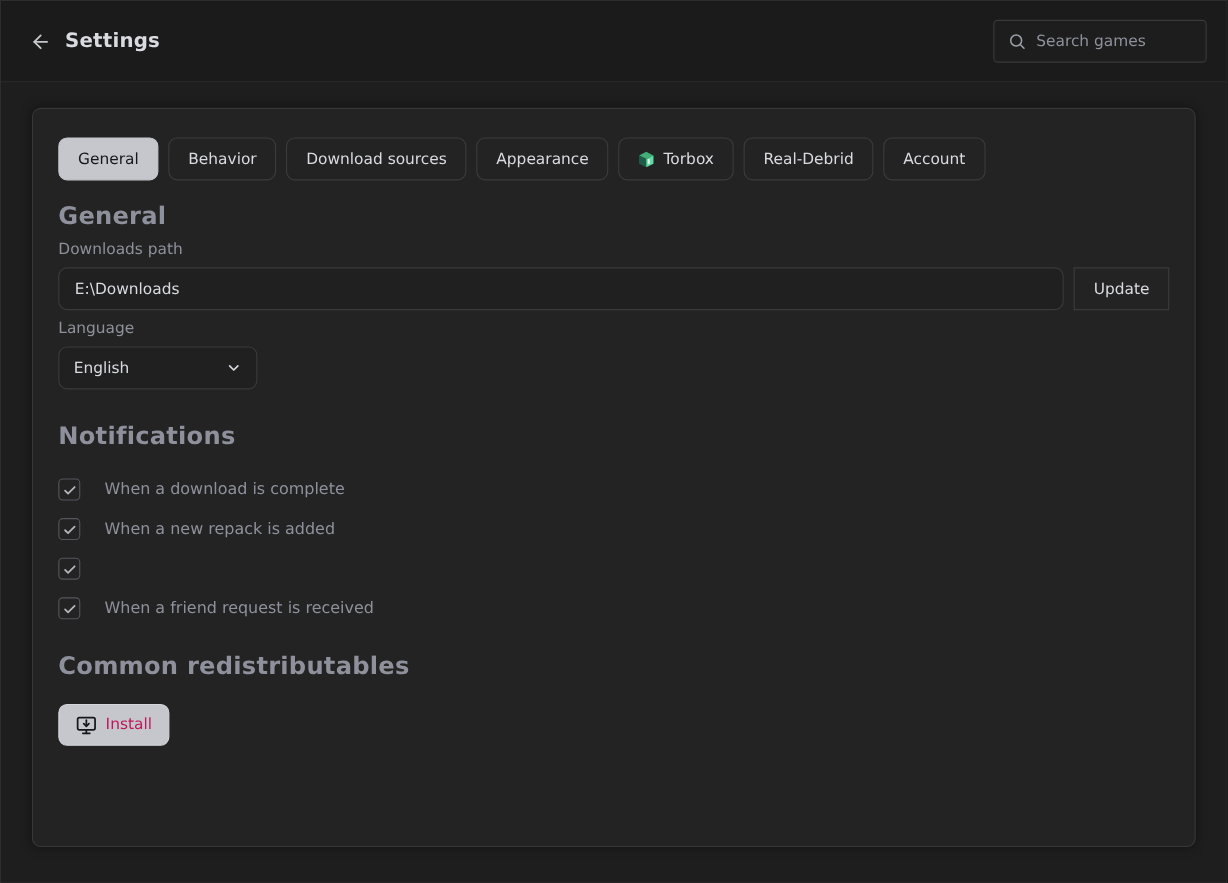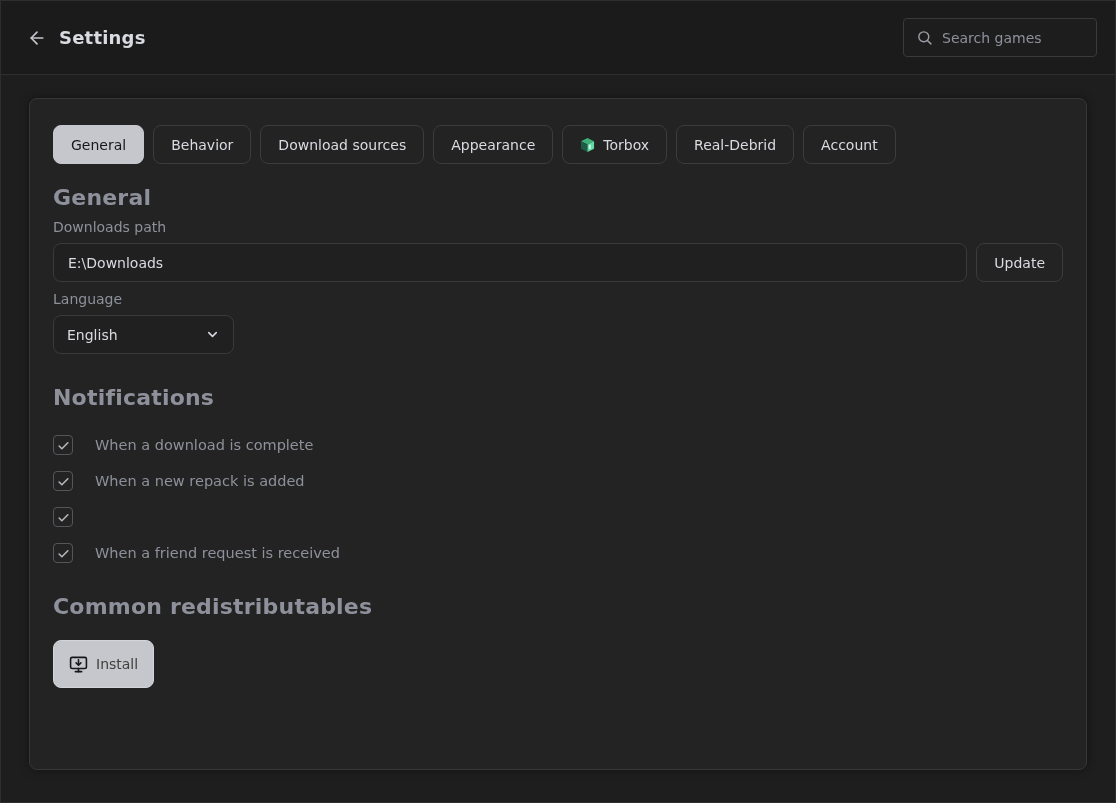--- a/index.html
+++ b/index.html
@@ -118,21 +118,21 @@
     font-size: 14px;
     padding: 0 14px;
     outline: none;
     font-family: "DejaVu Sans", "Liberation Sans", sans-serif;
   }
   .btn-outline {
     height: 39px;
     padding: 0 17px;
     background: #232323;
     border: 1px solid #3c3c3c;
-    border-radius: 8px;
+    border-radius: 0;
     color: #dadbe1;
     font-size: 14px;
     cursor: pointer;
     font-family: "DejaVu Sans", "Liberation Sans", sans-serif;
   }
 
   .select {
     margin-top: 8px;
     width: 181px; height: 39px;
     background: #202020;
@@ -155,27 +155,27 @@
     background: #232323;
     display: flex; align-items: center; justify-content: center;
     flex: 0 0 20px;
   }
   .check-label { color: #8e919b; font-size: 14.5px; }
 
   
   .redist-desc { margin-top: 26px; color: #8e919b; font-size: 14.5px; }
   .btn-primary {
     margin-top: 21px;
-    height: 48px;
+    height: 38px;
     display: inline-flex; align-items: center; gap: 8px;
     padding: 0 15px;
     background: #c6c7cc;
     border: 1px solid #d4d5da;
     border-radius: 8px;
-    color: #404040;
+    color: #be185d;
     font-size: 14px;
     cursor: pointer;
     font-family: "DejaVu Sans", "Liberation Sans", sans-serif;
   }
 
   svg { display: block; }
 </style>
 </head>
 <body>
 

